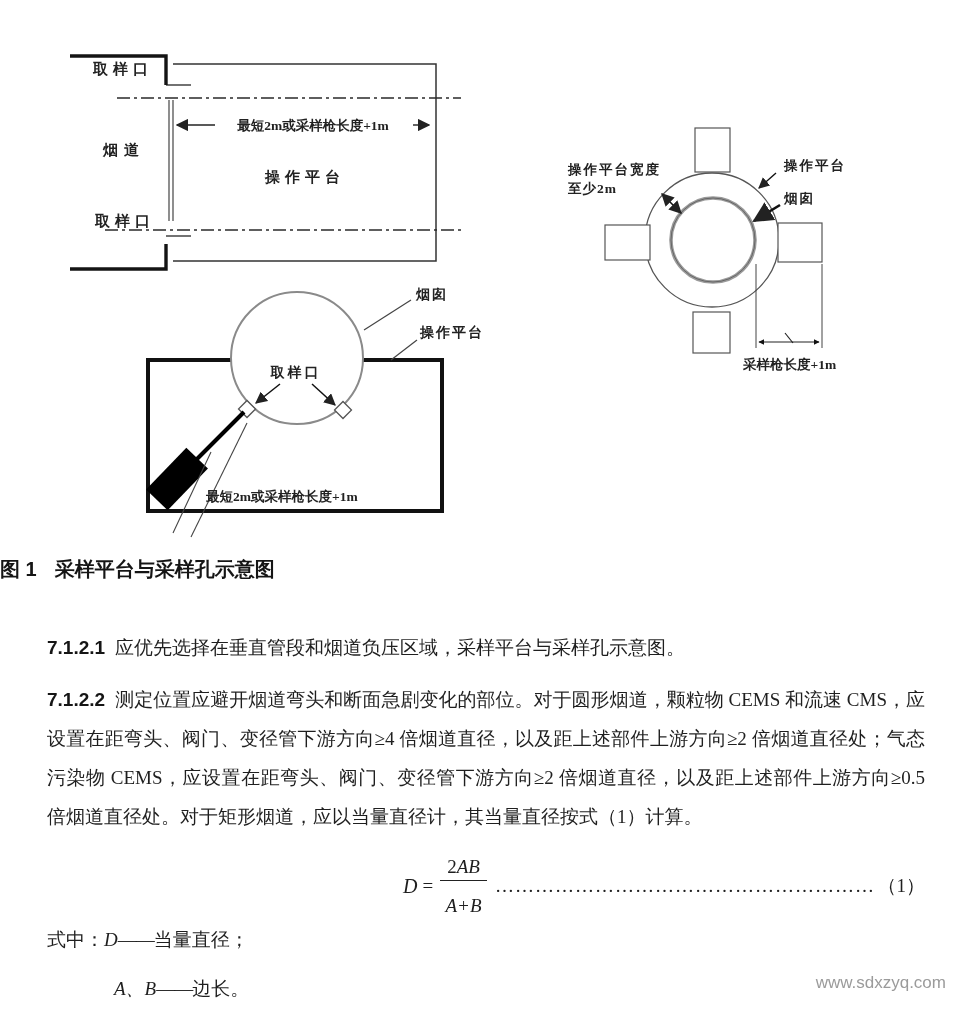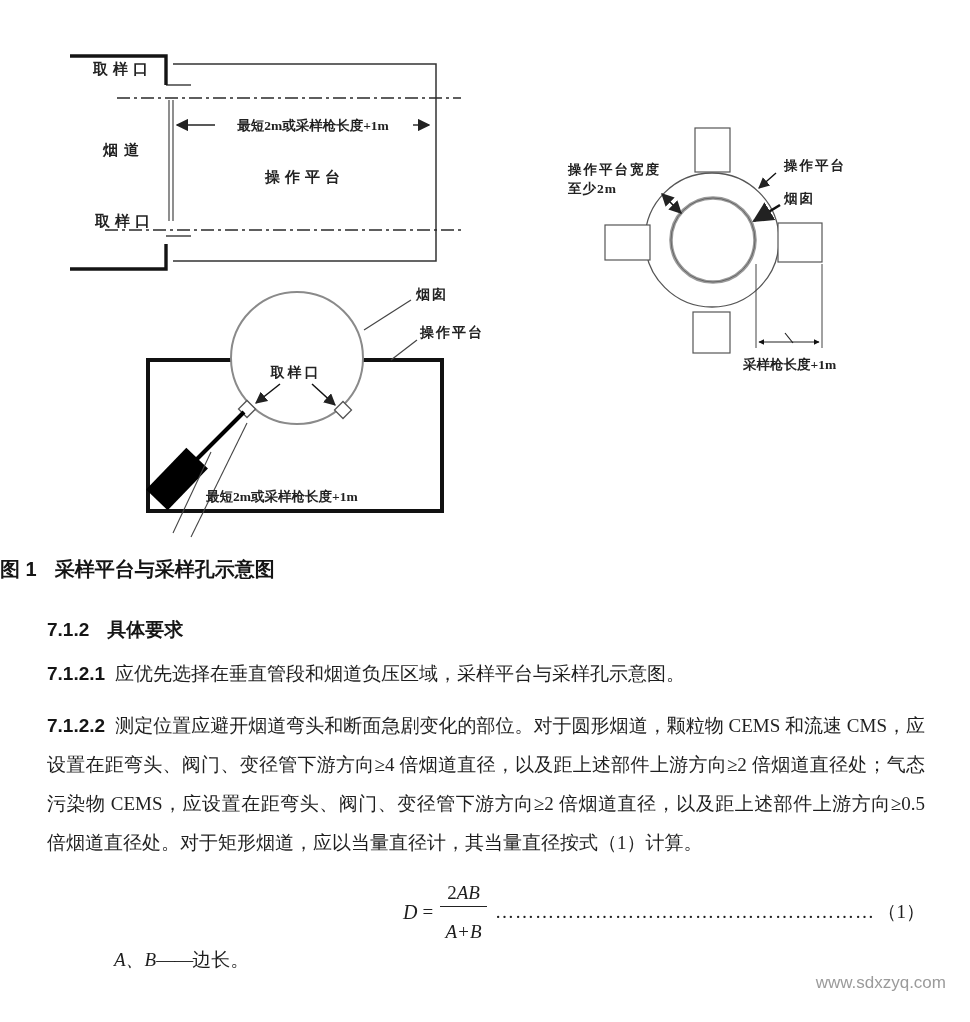--- a/index.html
+++ b/index.html
@@ -137,43 +137,43 @@
     </g>
     <text x="66" y="229" font-size="13.5" font-weight="600">最短2m或采样枪长度+1m</text>
   </svg>
 
   <div class="abs caption">
     <span class="pre">图 1</span><span>采样平台与采样孔示意图</span>
   </div>
 
   <div class="abs content">
 
-    <div class="h">
-      <span class="n">7.1.2</span><span>具体要求</span>
-    </div>
 
     <p class="p1">
       <span class="num">7.1.2.1</span><span>应优先选择在垂直管段和烟道负压区域，采样平台与采样孔示意图。</span>
     </p>
 
     <p class="p2">
       <span class="num">7.1.2.2</span><span>测定位置应避开烟道弯头和断面急剧变化的部位。对于圆形烟道，颗粒物 CEMS 和流速 CMS，应设置在距弯头、阀门、变径管下游方向≥4 倍烟道直径，以及距上述部件上游方向≥2 倍烟道直径处；气态污染物 CEMS，应设置在距弯头、阀门、变径管下游方向≥2 倍烟道直径，以及距上述部件上游方向≥0.5 倍烟道直径处。对于矩形烟道，应以当量直径计，其当量直径按式（1）计算。</span>
     </p>
 
     <div class="formula-row">
       <span class="f-lhs">D</span>
       <span class="f-eq">=</span>
       <span class="frac">
         <span class="top"><span>2</span><span class="ital">AB</span></span>
         <span class="bot ital">A+B</span>
       </span>
       <span class="f-dots">……………………………………………………..</span>
       <span class="f-tag">（1）</span>
     </div>
 
+    <p class="where">
+      <span>式中：</span><span class="ital">D</span><span class="dash">——</span><span>当量直径；</span>
+    </p>
 
     <p class="where2">
       <span class="ital">A、B</span><span class="dash">——</span><span>边长。</span>
     </p>
 
   </div>
 
   <div class="abs watermark">www.sdxzyq.com</div>
 
 </div>

